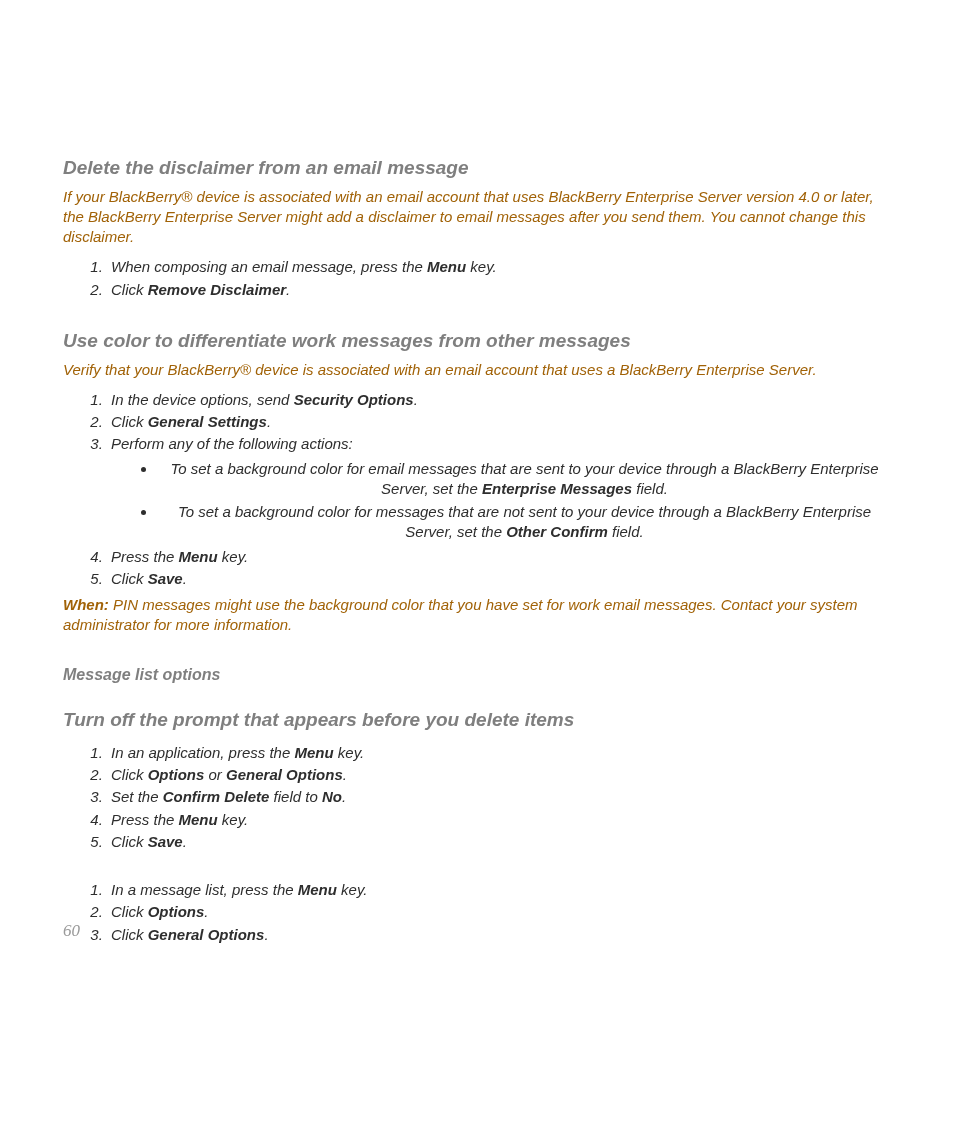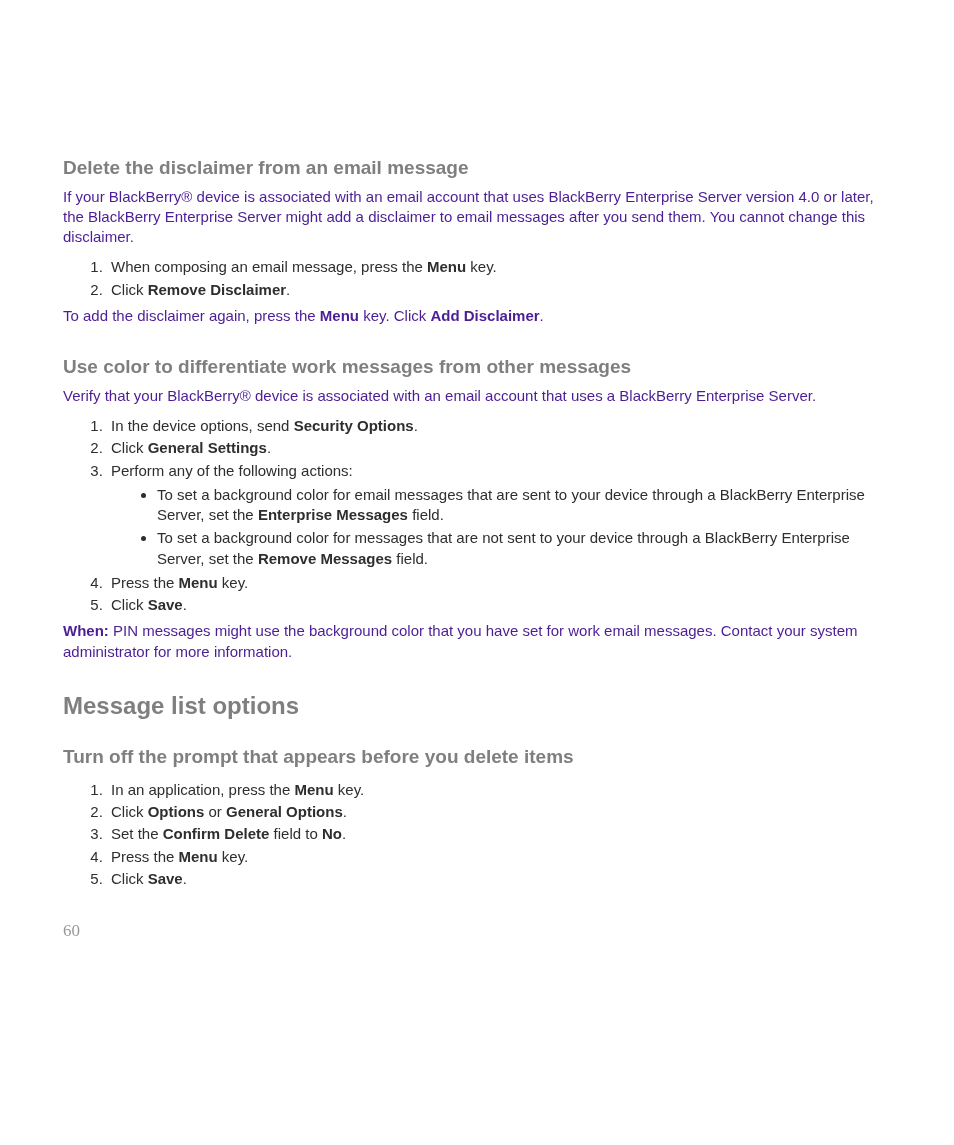--- a/index.html
+++ b/index.html
@@ -9,102 +9,100 @@
     width: 954px;
   }
   .page {
     padding: 155px 62px 40px 63px;
     font-family: "Segoe UI", "Helvetica Neue", Arial, sans-serif;
     color: #2e2e2e;
     font-size: 15px;
     line-height: 1.35;
   }
   h2.section {
-    font-size: 24px;
+    font-size: 16px;
     font-weight: 700;
     color: #7f7f7f;
     margin: 28px 0 10px 0;
     letter-spacing: 0px;
   }
   h3.sub {
     font-size: 19px;
     font-weight: 700;
     color: #7f7f7f;
     margin: 0 0 6px 0;
   }
   p {
     margin: 0 0 5px 0;
-    color: #4c1d95;
+    color: #a16207;
   }
   ol.steps {
     margin: 10px 0 6px 0;
     padding-left: 44px;
   }
   ol.steps > li {
     margin: 2px 0;
     padding-left: 4px;
   }
   ul.bullets {
     list-style: disc;
     margin: 4px 0 4px 0;
     padding-left: 46px;
+    text-align: center;
   }
   ul.bullets > li {
     margin: 3px 0;
   }
   b, strong { font-weight: 700; }
   .block { margin-bottom: 28px; }
   .pagenum {
     position: absolute;
     bottom: 48px;
     left: 63px;
     font-size: 17px;
     color: #9a9a9a;
   }
-  .page-wrap { position: relative; height: 989px; }
+  .page-wrap { position: relative; height: 989px; font-style: italic; }
 </style>
 </head>
 <body>
 <div class="page-wrap">
 <div class="page">
 
 <div class="block">
   <h3 class="sub">Delete the disclaimer from an email message</h3>
   <p>If your BlackBerry® device is associated with an email account that uses BlackBerry Enterprise Server version 4.0 or later, the BlackBerry Enterprise Server might add a disclaimer to email messages after you send them. You cannot change this disclaimer.</p>
   <ol class="steps">
     <li>
       <span>When composing an email message, press the </span><b>Menu</b><span> key.</span>
     </li>
     <li>
       <span>Click </span><b>Remove Disclaimer</b><span>.</span>
     </li>
   </ol>
-  <p>
-    <span>To add the disclaimer again, press the </span><b>Menu</b><span> key. Click </span><b>Add Disclaimer</b><span>.</span>
-  </p>
 </div>
 
 <div class="block">
   <h3 class="sub">Use color to differentiate work messages from other messages</h3>
   <p>Verify that your BlackBerry® device is associated with an email account that uses a BlackBerry Enterprise Server.</p>
   <ol class="steps">
     <li>
       <span>In the device options, send </span><b>Security Options</b><span>.</span>
     </li>
     <li>
       <span>Click </span><b>General Settings</b><span>.</span>
     </li>
     <li>
       <span>Perform any of the following actions:</span>
       <ul class="bullets">
         <li>
           <span>To set a background color for email messages that are sent to your device through a BlackBerry Enterprise Server, set the </span><b>Enterprise Messages</b><span> field.</span>
         </li>
         <li>
-          <span>To set a background color for messages that are not sent to your device through a BlackBerry Enterprise Server, set the </span><b>Remove Messages</b><span> field.</span>
+          <span>To set a background color for messages that are not sent to your device through a BlackBerry Enterprise Server, set the </span><b>Other Confirm</b><span> field.</span>
         </li>
       </ul>
     </li>
     <li>
       <span>Press the </span><b>Menu</b><span> key.</span>
     </li>
     <li>
       <span>Click </span><b>Save</b><span>.</span>
     </li>
   </ol>
@@ -130,17 +128,28 @@
     <li>
       <span>Press the </span><b>Menu</b><span> key.</span>
     </li>
     <li>
       <span>Click </span><b>Save</b><span>.</span>
     </li>
   </ol>
 </div>
 
 <div class="block">
+  <ol class="steps">
+    <li>
+      <span>In a message list, press the </span><b>Menu</b><span> key.</span>
+    </li>
+    <li>
+      <span>Click </span><b>Options</b><span>.</span>
+    </li>
+    <li>
+      <span>Click </span><b>General Options</b><span>.</span>
+    </li>
+  </ol>
 </div>
 
 </div>
 <div class="pagenum">60</div>
 </div>
 
 </body></html>

